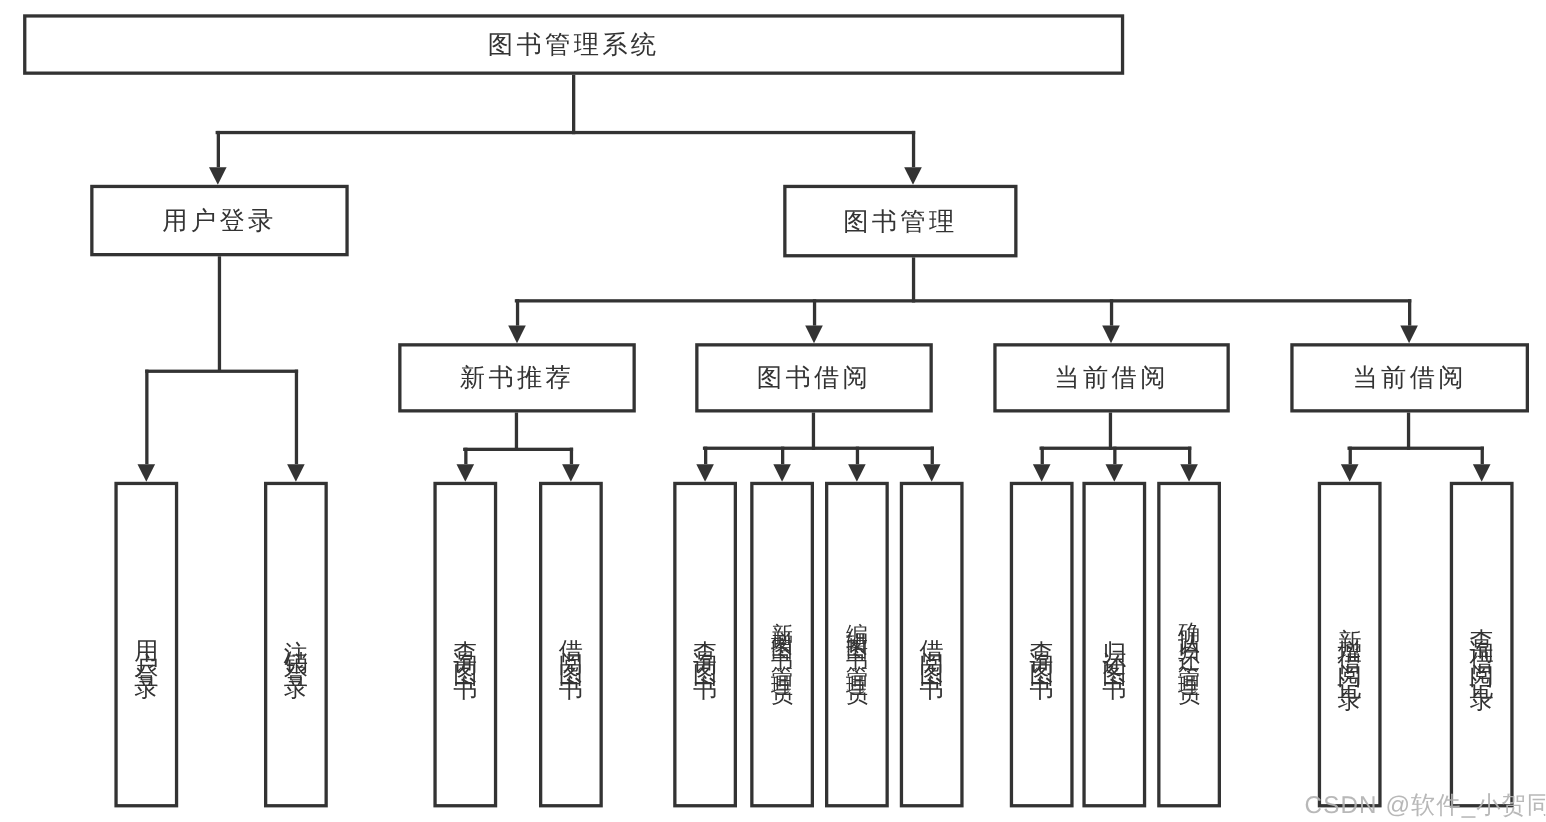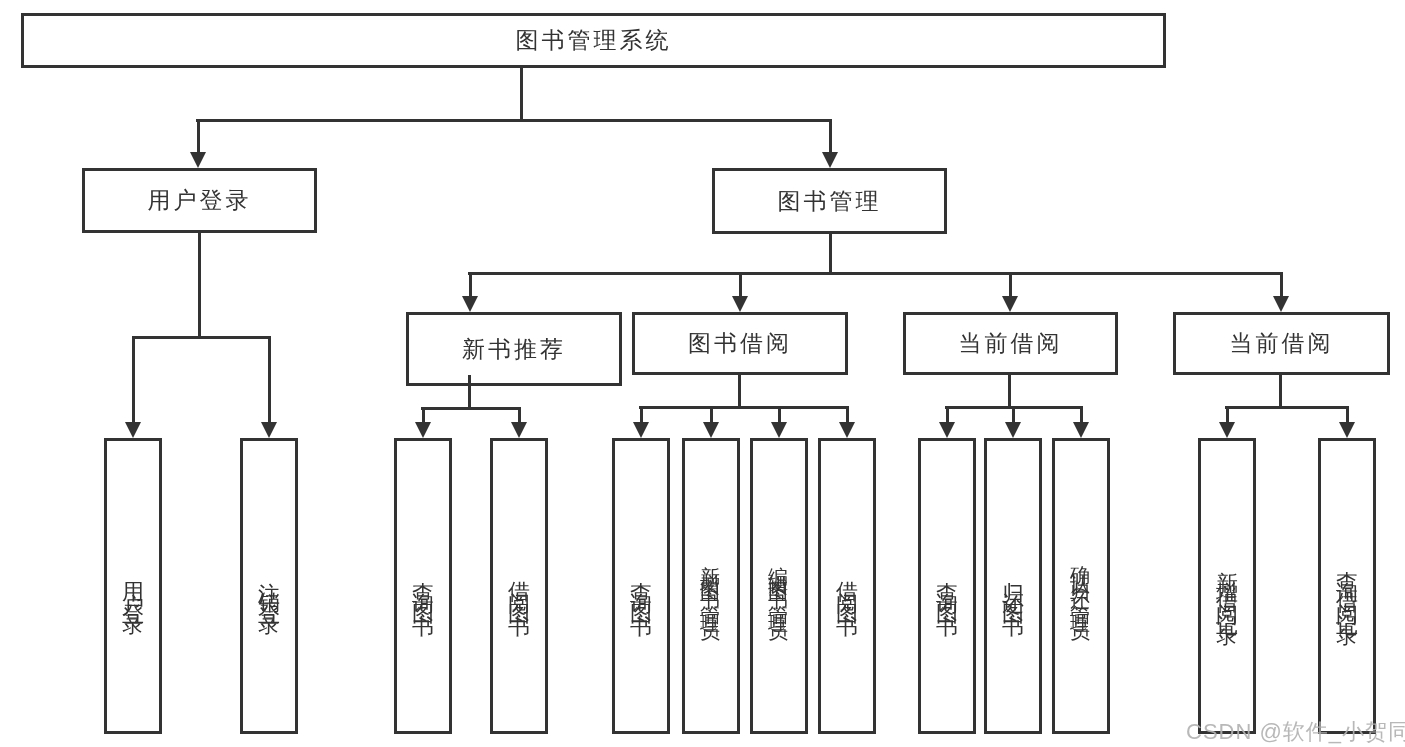--- a/index.html
+++ b/index.html
@@ -65,36 +65,36 @@
     letter-spacing:1px;
     z-index:10;
     white-space:nowrap;
   }
 </style>
 </head>
 <body>
 
 <div id="canvas">
 
-  <div class="node" style="left:21px;top:13px;width:1145px;height:55px;">图书管理系统</div>
+  <div class="node" style="left:21px;top:13px;width:1001px;height:55px;">图书管理系统</div>
 
   <div class="vline" style="left:520px;top:68px;height:54px;"></div>
   <div class="hline" style="left:196px;top:119px;width:636px;"></div>
 
   <div class="arrow" style="left:190px;top:119px;height:49px;">
       <i class="stem"></i>
       <i class="head"></i>
     </div>
   <div class="arrow" style="left:822px;top:119px;height:49px;">
       <i class="stem"></i>
       <i class="head"></i>
     </div>
 
   <div class="node" style="left:82px;top:168px;width:235px;height:65px;">用户登录</div>
-  <div class="node" style="left:712px;top:168px;width:235px;height:66px;">图书管理</div>
+  <div class="node" style="left:712px;top:168px;width:213px;height:66px;">图书管理</div>
 
   <div class="vline" style="left:198px;top:233px;height:105px;"></div>
   <div class="hline" style="left:132px;top:336px;width:139px;"></div>
   <div class="arrow" style="left:125px;top:336px;height:102px;">
       <i class="stem"></i>
       <i class="head"></i>
     </div>
   <div class="arrow" style="left:261px;top:336px;height:102px;">
       <i class="stem"></i>
       <i class="head"></i>
@@ -112,21 +112,21 @@
     </div>
   <div class="arrow" style="left:1002px;top:272px;height:40px;">
       <i class="stem"></i>
       <i class="head"></i>
     </div>
   <div class="arrow" style="left:1273px;top:272px;height:40px;">
       <i class="stem"></i>
       <i class="head"></i>
     </div>
 
-  <div class="node" style="left:362px;top:312px;width:216px;height:74px;margin-left:44px;">新书推荐</div>
+  <div class="node" style="left:362px;top:312px;width:216px;height:63px;">新书推荐</div>
   <div class="node" style="left:632px;top:312px;width:216px;height:63px;">图书借阅</div>
   <div class="node" style="left:903px;top:312px;width:215px;height:63px;">当前借阅</div>
   <div class="node" style="left:1173px;top:312px;width:217px;height:63px;">当前借阅</div>
 
   <div class="vline" style="left:468px;top:375px;height:35px;"></div>
   <div class="hline" style="left:421px;top:407px;width:100px;"></div>
   <div class="arrow" style="left:415px;top:407px;height:31px;">
       <i class="stem"></i>
       <i class="head"></i>
     </div>

